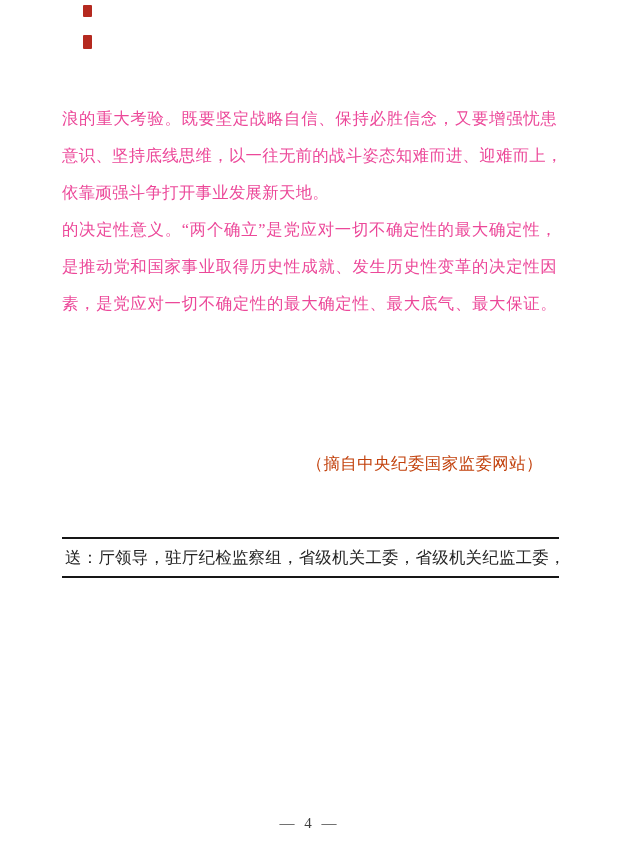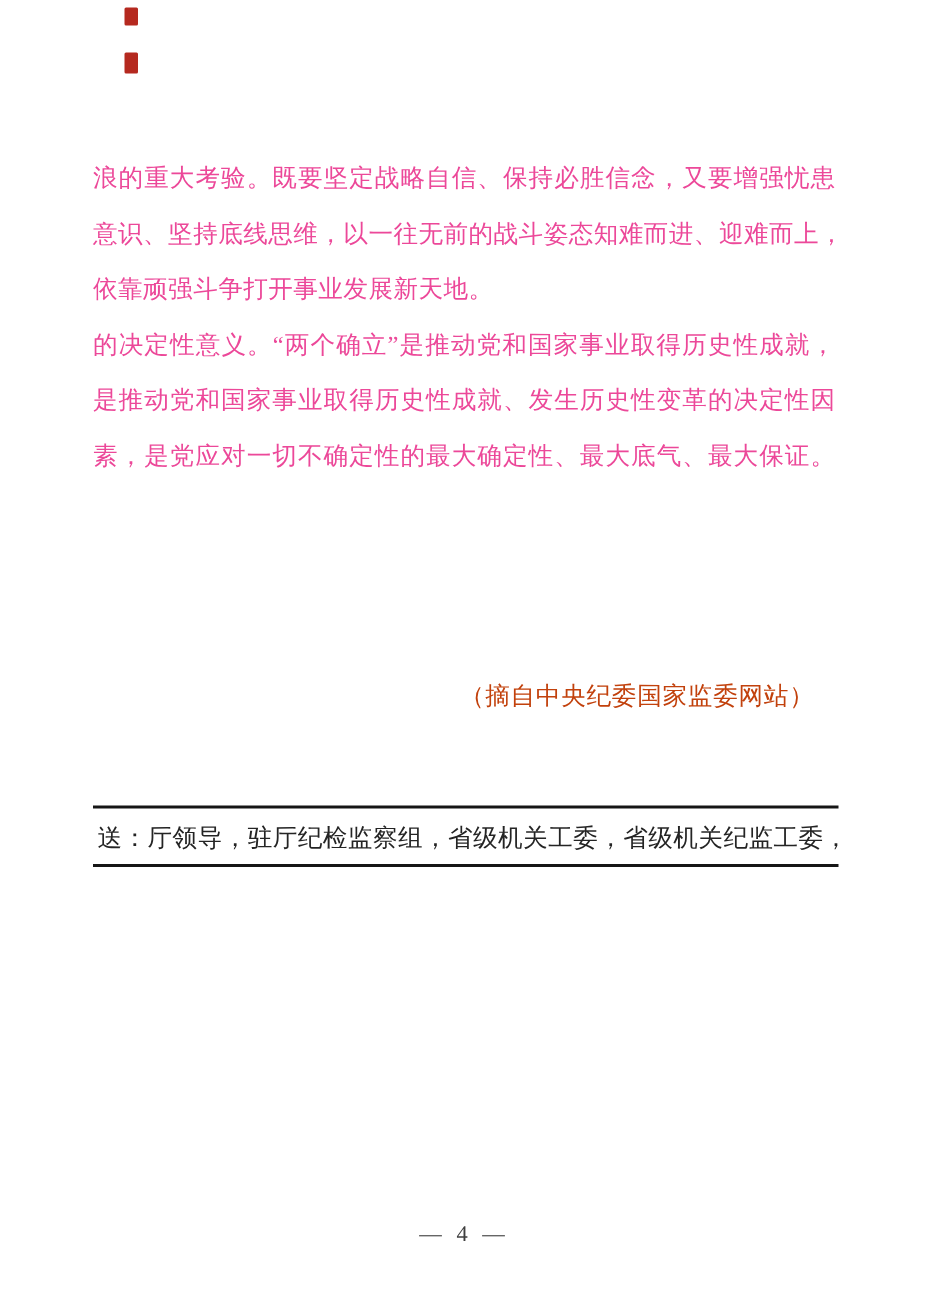--- a/index.html
+++ b/index.html
@@ -58,20 +58,21 @@
     border-bottom: 2px solid #161616;
     padding: 6px 0 3px 3px;
     box-sizing: content-box;
   }
   .dist-line {
     font-size: 16.4px;
     line-height: 28px;
     color: #242424;
     white-space: nowrap;
     letter-spacing: 0.3px;
+    font-family: Liberation Mono, monospace;
   }
   .page-number {
     position: absolute;
     top: 813px;
     left: 0;
     width: 619px;
     text-align: center;
     font-size: 15px;
     line-height: 20px;
     color: #3f3f3f;
@@ -82,21 +83,21 @@
 <body>
 
 <div class="page" style="background: rgb(255, 255, 255);">
   <div class="red-mark mark1" style="background: rgb(181, 41, 31);"></div>
   <div class="red-mark mark2" style="background: rgb(181, 41, 31);"></div>
 
   <div class="body-text">
       <div class="body-line justify">浪的重大考验。既要坚定战略自信、保持必胜信念，又要增强忧患</div>
       <div class="body-line justify">意识、坚持底线思维，以一往无前的战斗姿态知难而进、迎难而上，</div>
       <div class="body-line">依靠顽强斗争打开事业发展新天地。</div>
-      <div class="body-line justify">的决定性意义。“两个确立”是推动党和国家事业取得历史性成就，</div>
+      <div class="body-line justify">的决定性意义。“两个确立”是党应对一切不确定性的最大确定性，</div>
       <div class="body-line justify">是推动党和国家事业取得历史性成就、发生历史性变革的决定性因</div>
       <div class="body-line justify">素，是党应对一切不确定性的最大确定性、最大底气、最大保证。</div>
     </div>
 
   <div class="attribution">（摘自中央纪委国家监委网站）</div>
 
   <div class="dist-box">
       <div class="dist-line">送：厅领导，驻厅纪检监察组，省级机关工委，省级机关纪监工委，</div>
     </div>
 

